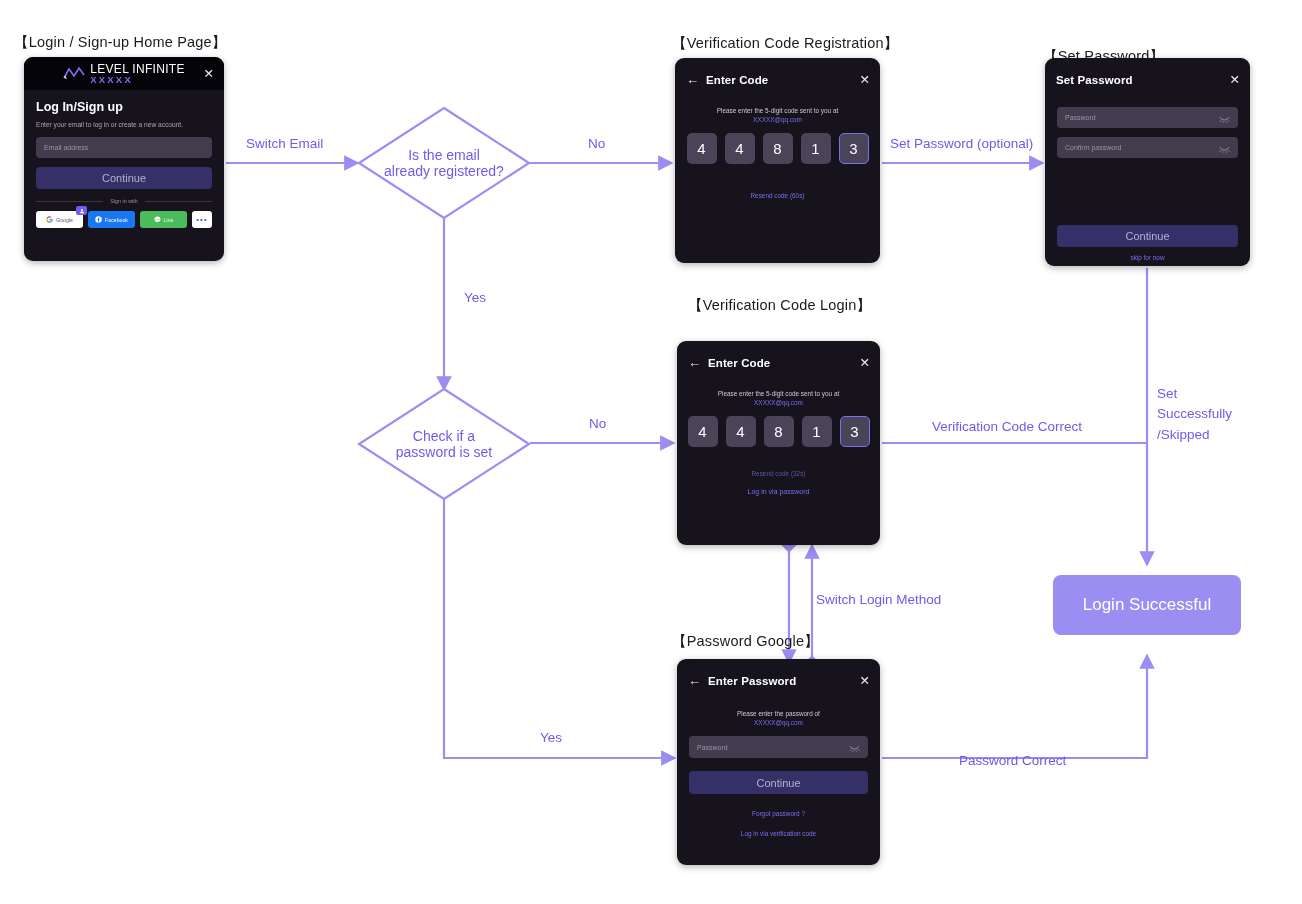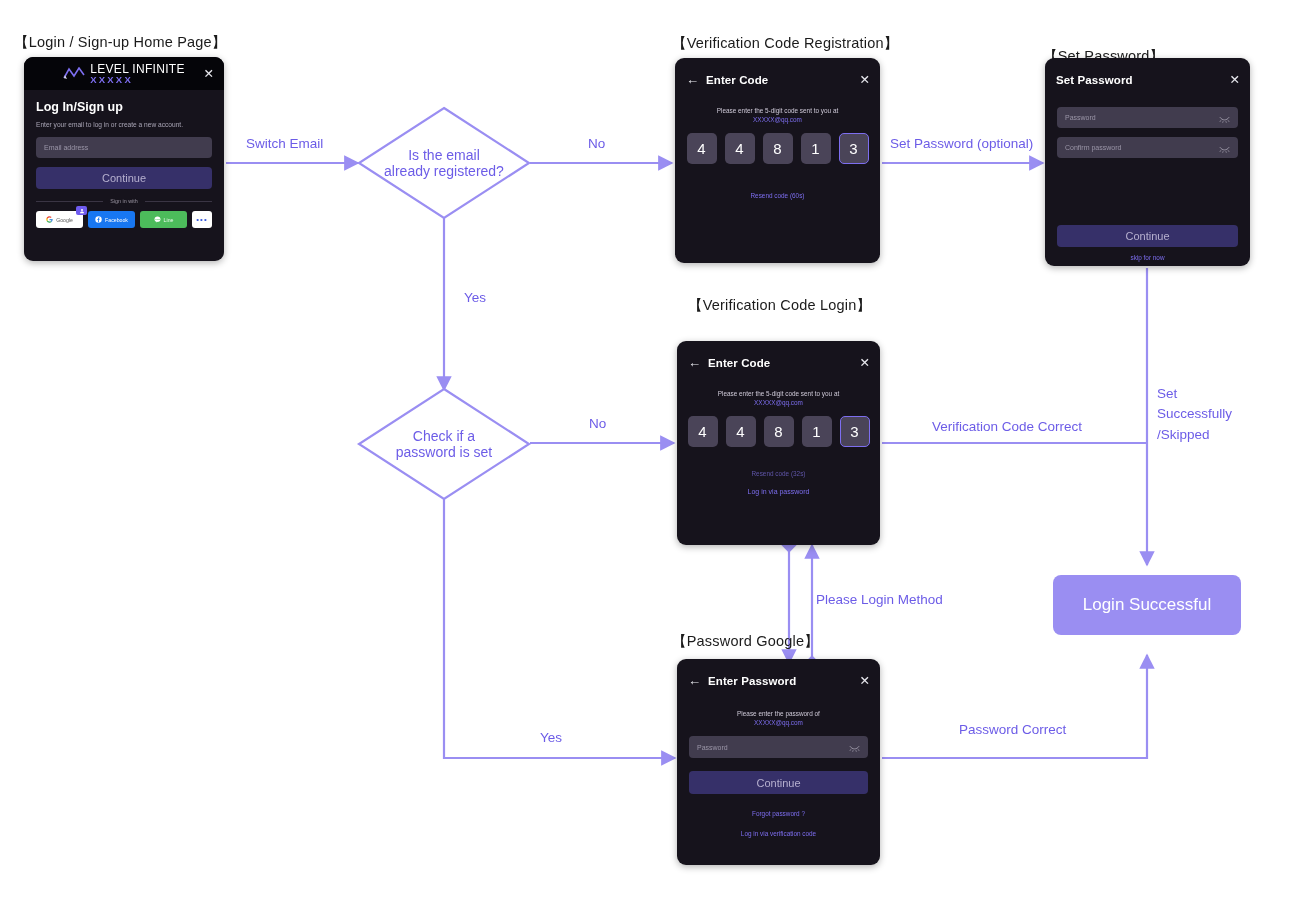--- a/index.html
+++ b/index.html
@@ -169,25 +169,25 @@
     <span>Login Successful</span>
   </div>
 
   <div class="elabel" style="left:246px;top:134px;">Switch Email</div>
   <div class="elabel" style="left:588px;top:134px;">No</div>
   <div class="elabel" style="left:464px;top:288px;">Yes</div>
   <div class="elabel" style="left:890px;top:134px;">Set Password (optional)</div>
   <div class="elabel" style="left:589px;top:414px;">No</div>
   <div class="elabel" style="left:540px;top:728px;">Yes</div>
   <div class="elabel" style="left:932px;top:417px;">Verification Code Correct</div>
-  <div class="elabel" style="left:959px;top:720px;">Password Correct</div>
+  <div class="elabel" style="left:959px;top:751px;">Password Correct</div>
   <div class="elabel" style="left:1157px;top:338px;margin-top:46px;">Set
 Successfully
 /Skipped</div>
-  <div class="elabel" style="left:816px;top:590px;">Please Login Method</div>
+  <div class="elabel" style="left:816px;top:590px;">Switch Login Method</div>
 
   <div class="caption" style="left:14px;top:33px;">【Login / Sign-up Home Page】</div>
   <div class="caption" style="left:672px;top:34px;">【Verification Code Registration】</div>
   <div class="caption" style="left:1043px;top:35px;margin-top:12px;">【Set Password】</div>
   <div class="caption" style="left:672px;top:296px;margin-left:16px;">【Verification Code Login】</div>
   <div class="caption" style="left:672px;top:632px;">【Password Google】</div>
 
   <div class="card" style="left:24px;top:57px;width:200px;height:204px;">
     <div class="card-hdr logo-hdr">
       <div class="logo-wrap">

